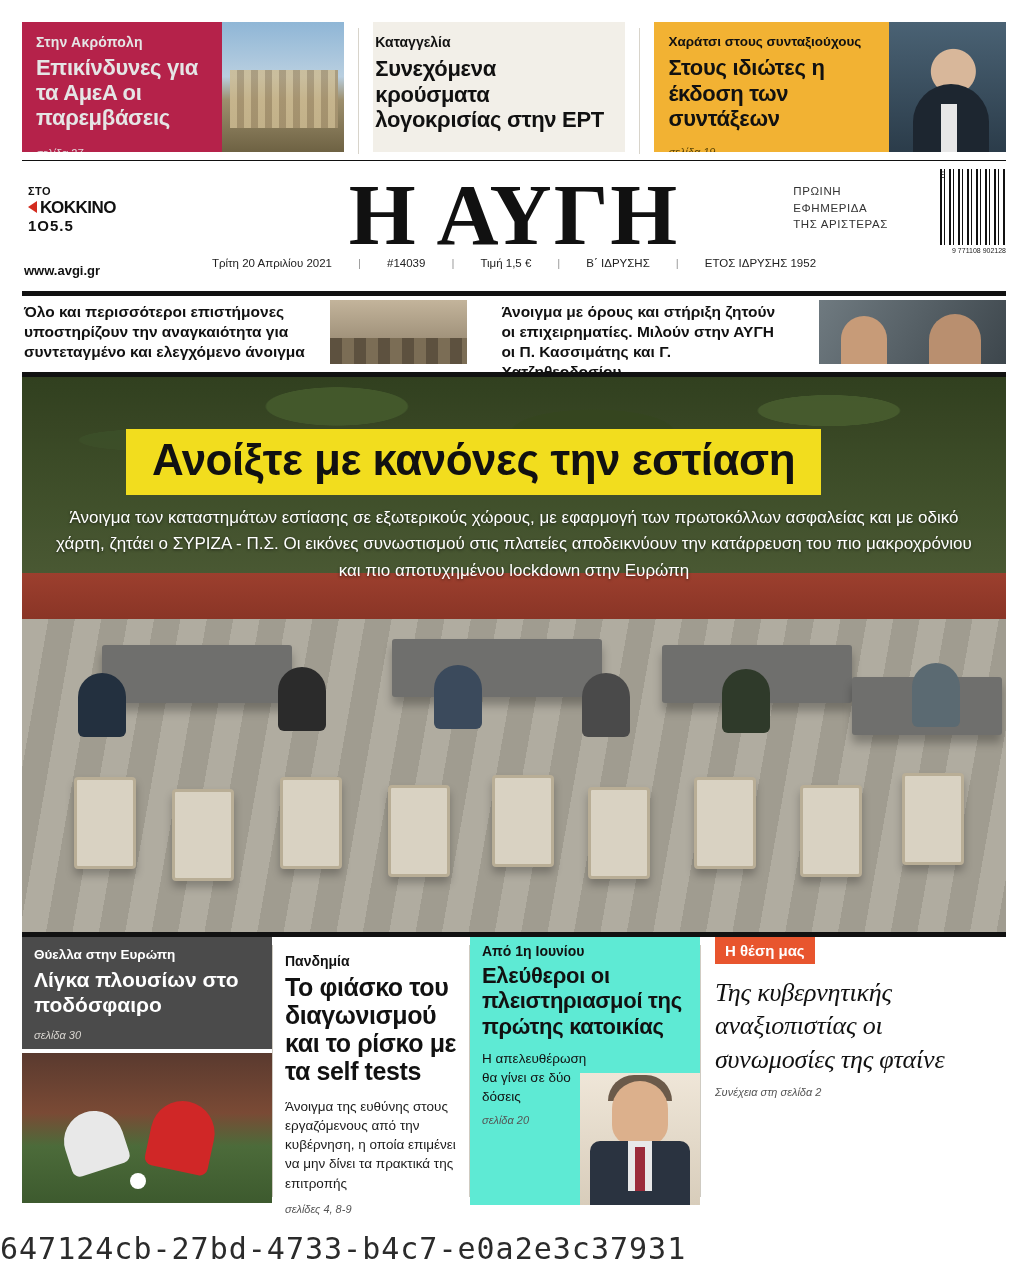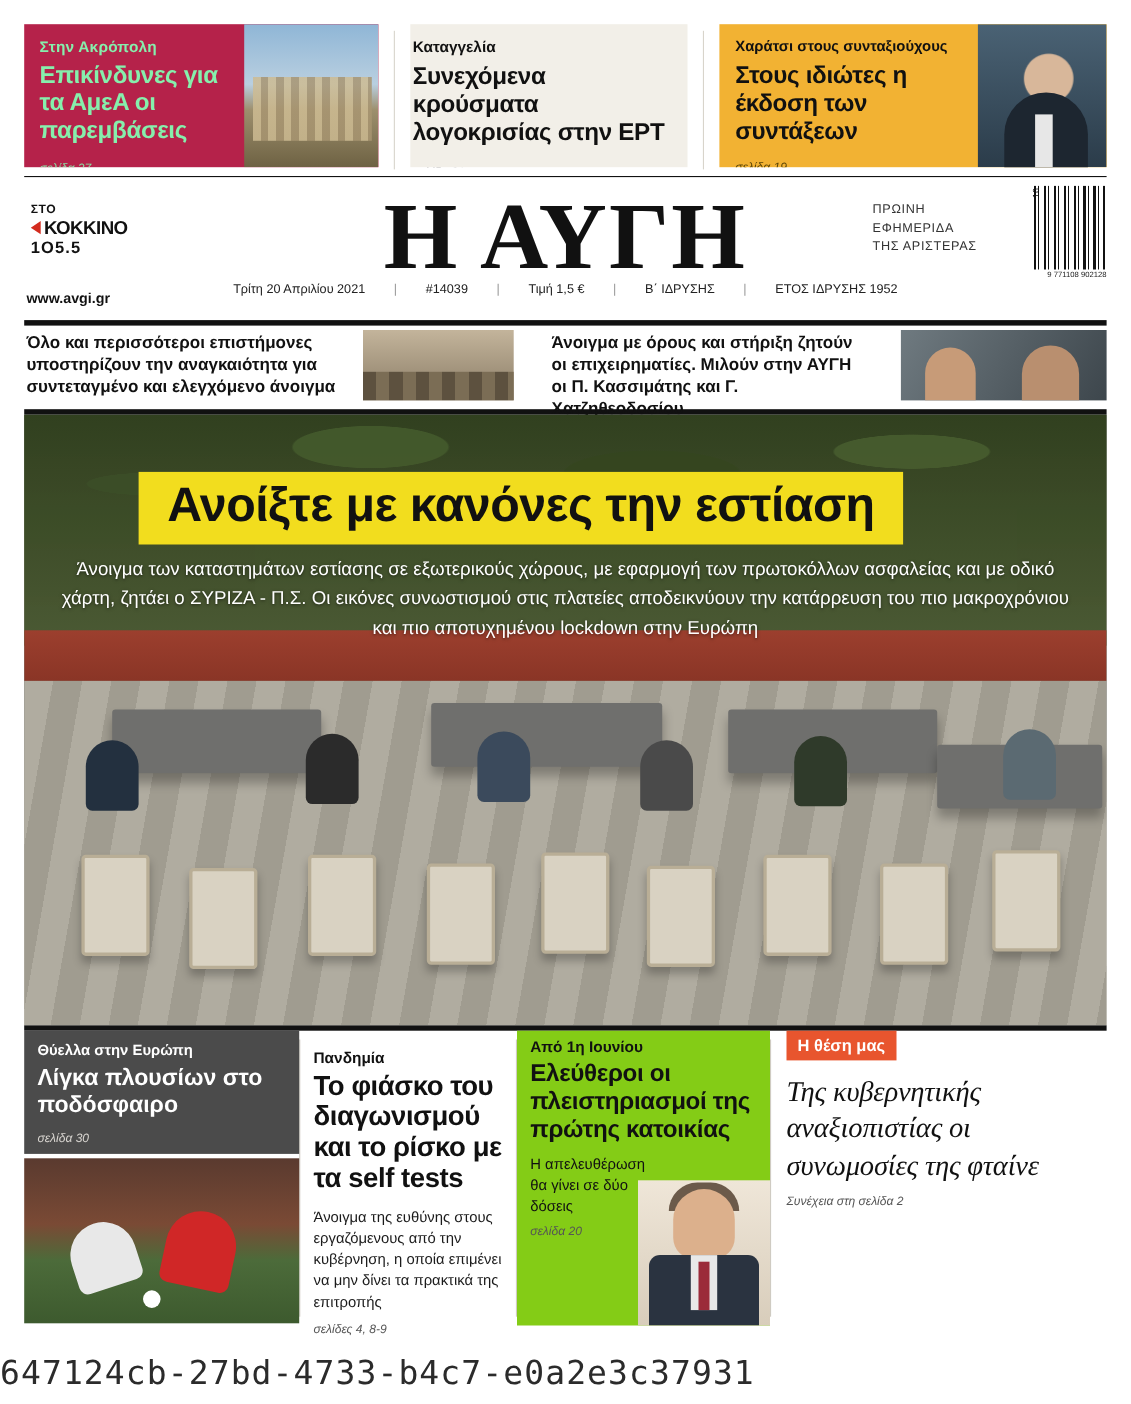--- a/index.html
+++ b/index.html
@@ -30,21 +30,21 @@
     height: 160px;
     padding: 22px 22px 0 22px;
     box-sizing: border-box;
     gap: 0;
   }
   .top-card {
     position: relative;
     box-sizing: border-box;
     overflow: hidden;
   }
-  .tc1 { width: 330px; height: 130px; background: #b5224a; color: #86efac; display: flex; }
+  .tc1 { width: 330px; height: 130px; background: #b5224a; color: #e5e5e5; display: flex; }
   .tc1 .txt { padding: 12px 12px 0 14px; width: 205px; box-sizing: border-box; }
   .tc1 .kicker { font-size: 14px; font-weight: bold; margin-bottom: 6px; letter-spacing: 0.2px;}
   .tc1 .head { font-size: 22px; font-weight: bold; line-height: 1.13; letter-spacing: -0.3px;}
   .tc1 .pg { font-size: 11px; font-style: italic; margin-top: 16px; opacity: .92;}
   .tc1 .photo {
     width: 125px; height: 130px;
     background: linear-gradient(180deg,#8fb6d6 0%, #b9cfe0 42%, #9d8f6d 60%, #6e6243 100%);
     position: relative;
   }
   .tc1 .photo:after{
@@ -234,21 +234,21 @@
   .b1 .photo .pl1 { position:absolute; left: 42px; top: 58px; width: 60px; height: 60px; background:#e8e8e8; border-radius: 30px 30px 8px 8px; transform: rotate(-18deg);}
   .b1 .photo .pl2 { position:absolute; left: 128px; top: 48px; width: 64px; height: 70px; background:#d02727; border-radius: 32px 32px 8px 8px; transform: rotate(12deg);}
   .b1 .photo .ball { position:absolute; left: 108px; top: 120px; width: 16px; height: 16px; background:#fff; border-radius: 50%;}
 
   .b2 { width: 196px; padding: 4px 12px 0 12px; }
   .b2 .kicker { font-size: 14px; font-weight: bold; margin-bottom: 4px; margin-top: 12px;}
   .b2 .head { font-size: 25px; font-weight: bold; line-height: 1.12; letter-spacing: -0.4px;}
   .b2 .body { font-size: 13.5px; line-height: 1.42; margin-top: 12px; color: #1b1b1b;}
   .b2 .pg { font-size: 11px; font-style: italic; margin-top: 10px; color: #555;}
 
-  .b3 { width: 230px; background: #84cc16; padding: 6px 10px 0 12px; }
+  .b3 { width: 230px; background: #5eead4; padding: 6px 10px 0 12px; }
   .b3 .kicker { font-size: 14px; font-weight: bold; margin-bottom: 4px;}
   .b3 .head { font-size: 22px; font-weight: bold; line-height: 1.15; letter-spacing: -0.3px;}
   .b3 .body { font-size: 13.5px; line-height: 1.42; margin-top: 10px; width: 108px;}
   .b3 .pg { font-size: 11px; font-style: italic; margin-top: 8px; color: #555;}
   .b3 .portrait {
     position: absolute; right: 0px; bottom: 0px; width: 120px; height: 132px;
     background: linear-gradient(180deg,#efe6d8 0%, #d8cdbb 100%);
     overflow: hidden;
   }
   .b3 .portrait .face { position:absolute; left: 32px; top: 8px; width: 56px; height: 64px; background:#dcb08c; border-radius: 28px 28px 20px 20px;}

